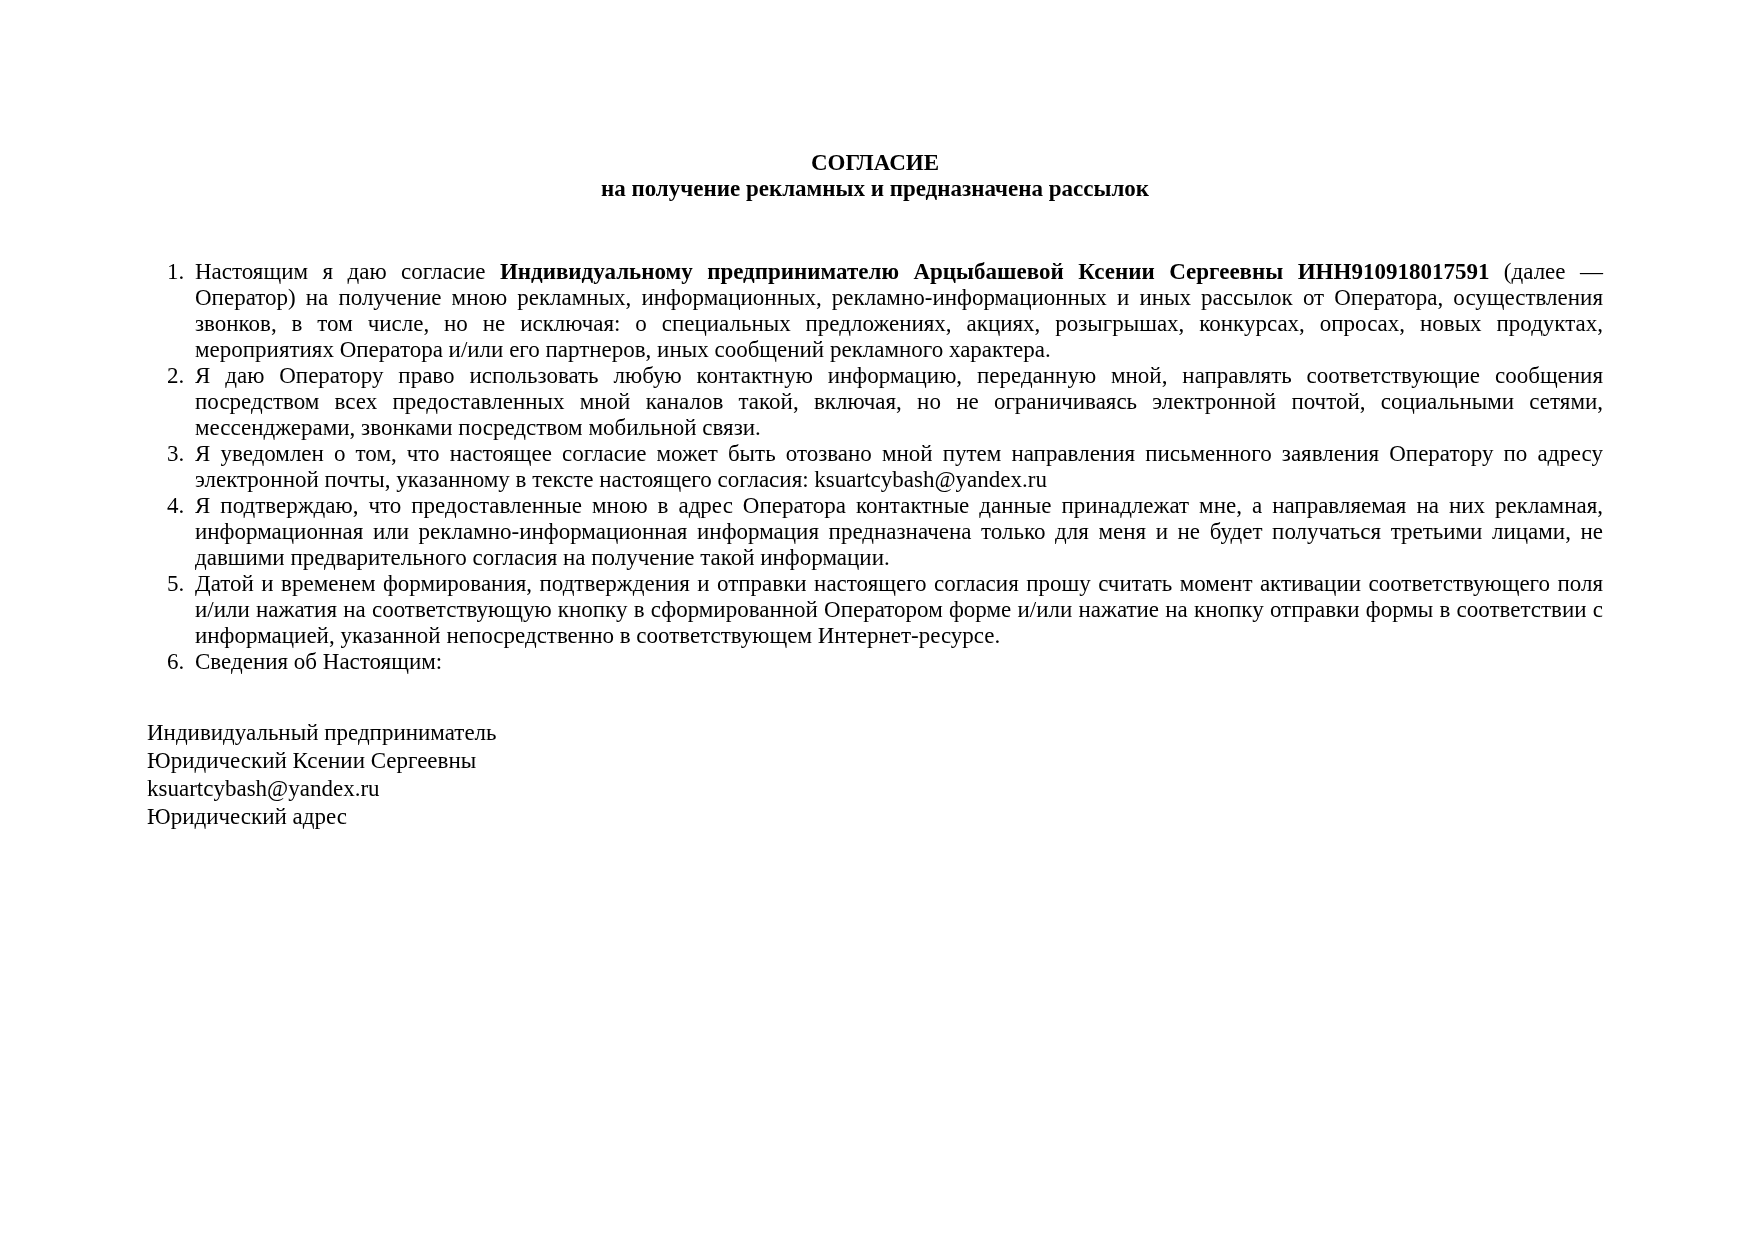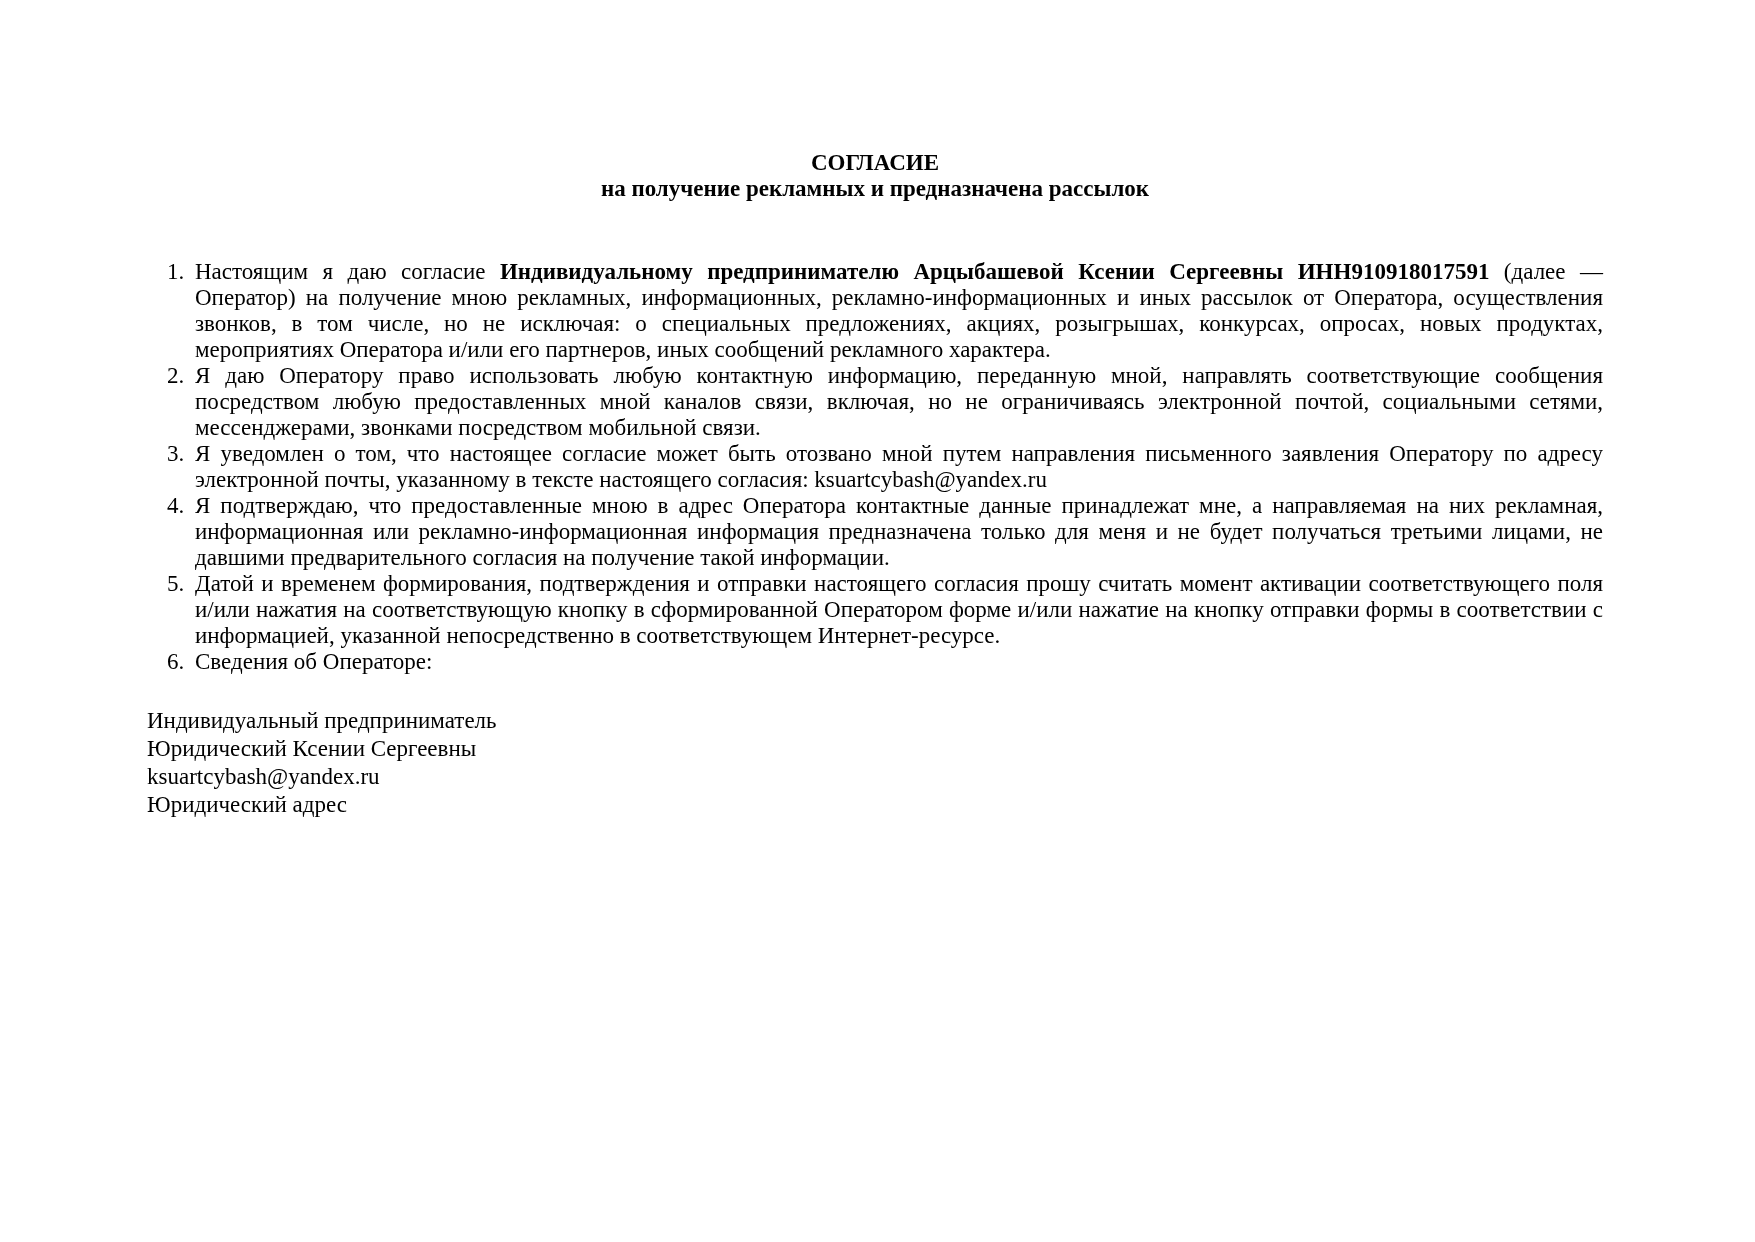--- a/index.html
+++ b/index.html
@@ -40,54 +40,54 @@
     position: relative;
     text-align: justify;
   }
   .consent-list li .num {
     position: absolute;
     left: -28px;
     top: 0;
     text-align: left;
   }
   .operator-details {
-    margin-top: 32px;
+    margin-top: 44px;
     font-size: 23px;
     line-height: 28px;
   }
 </style>
 </head>
 <body>
 
 <div class="page">
   <div class="doc">
 
     <div class="doc-title">
       <div>СОГЛАСИЕ</div>
       <div>на получение рекламных и предназначена рассылок</div>
     </div>
 
     <ol class="consent-list">
       <li>
         <span class="num">1.</span><span>Настоящим я даю согласие </span><b>Индивидуальному предпринимателю Арцыбашевой Ксении Сергеевны ИНН910918017591</b><span> (далее — Оператор) на получение мною рекламных, информационных, рекламно-информационных и иных рассылок от Оператора, осуществления звонков, в том числе, но не исключая: о специальных предложениях, акциях, розыгрышах, конкурсах, опросах, новых продуктах, мероприятиях Оператора и/или его партнеров, иных сообщений рекламного характера.</span>
       </li>
       <li>
-        <span class="num">2.</span><span>Я даю Оператору право использовать любую контактную информацию, переданную мной, направлять соответствующие сообщения посредством любую предоставленных мной каналов связи, включая, но не ограничиваясь электронной почтой, социальными сетями, мессенджерами, звонками посредством мобильной связи.</span>
+        <span class="num">2.</span><span>Я даю Оператору право использовать любую контактную информацию, переданную мной, направлять соответствующие сообщения посредством всех предоставленных мной каналов такой, включая, но не ограничиваясь электронной почтой, социальными сетями, мессенджерами, звонками посредством мобильной связи.</span>
       </li>
       <li>
         <span class="num">3.</span><span>Я уведомлен о том, что настоящее согласие может быть отозвано мной путем направления письменного заявления Оператору по адресу электронной почты, указанному в тексте настоящего согласия: ksuartcybash@yandex.ru</span>
       </li>
       <li>
         <span class="num">4.</span><span>Я подтверждаю, что предоставленные мною в адрес Оператора контактные данные принадлежат мне, а направляемая на них рекламная, информационная или рекламно-информационная информация предназначена только для меня и не будет получаться третьими лицами, не давшими предварительного согласия на получение такой информации.</span>
       </li>
       <li>
         <span class="num">5.</span><span>Датой и временем формирования, подтверждения и отправки настоящего согласия прошу считать момент активации соответствующего поля и/или нажатия на соответствующую кнопку в сформированной Оператором форме и/или нажатие на кнопку отправки формы в соответствии с информацией, указанной непосредственно в соответствующем Интернет-ресурсе.</span>
       </li>
       <li>
-        <span class="num">6.</span><span>Сведения об Операторе:</span>
+        <span class="num">6.</span><span>Сведения об Настоящим:</span>
       </li>
     </ol>
 
     <div class="operator-details">
       <div>Индивидуальный предприниматель</div>
       <div>Юридический Ксении Сергеевны</div>
       <div>ksuartcybash@yandex.ru</div>
       <div>Юридический адрес</div>
     </div>
 

